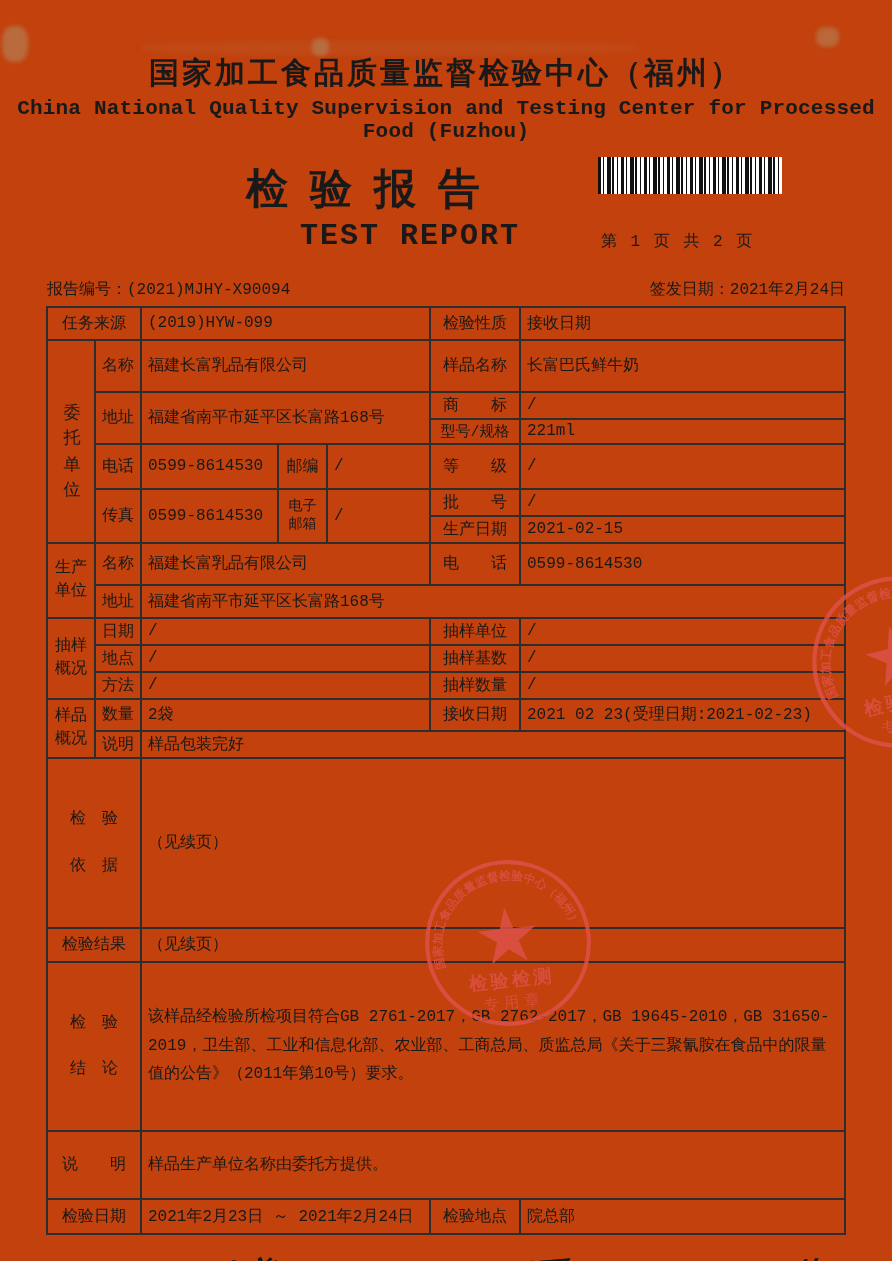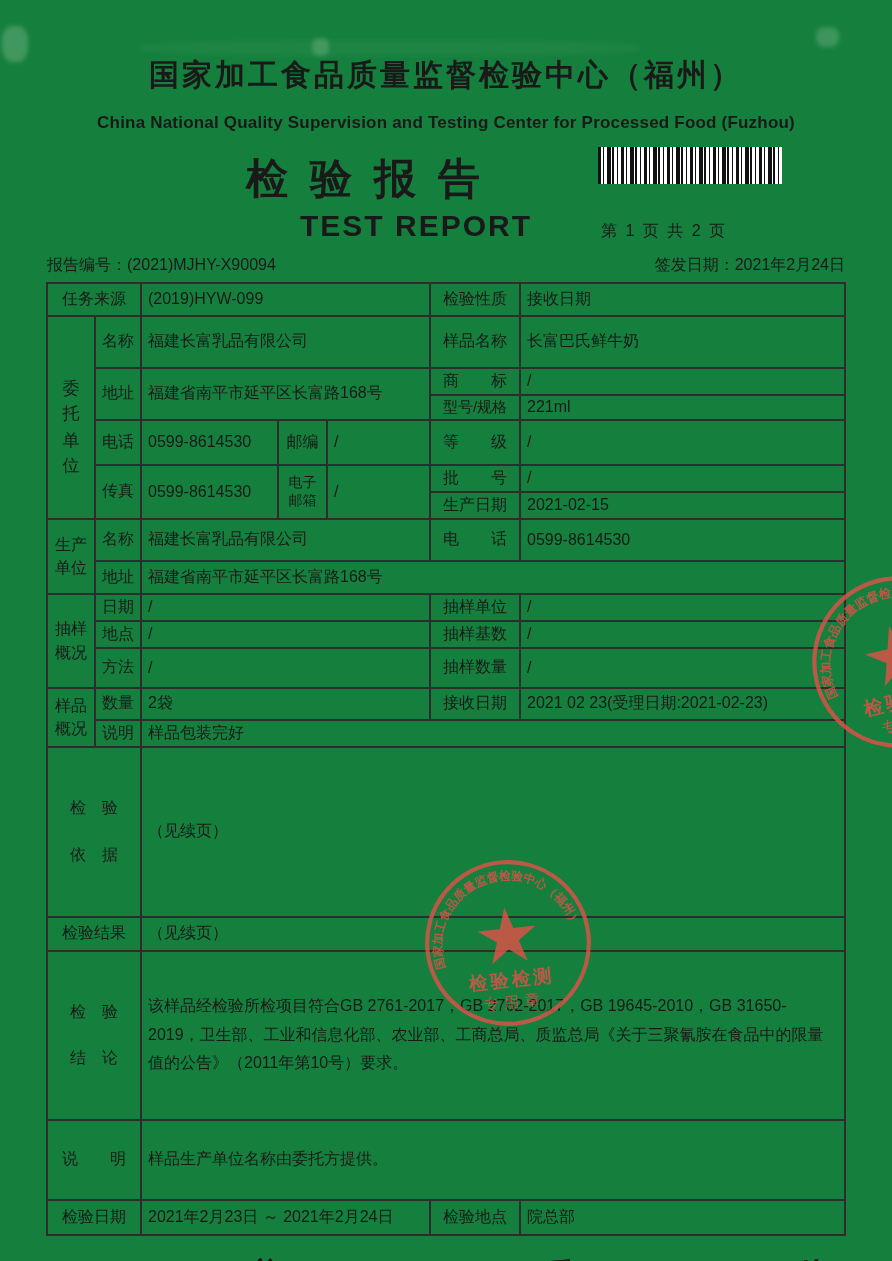--- a/index.html
+++ b/index.html
@@ -1,29 +1,29 @@
 <!DOCTYPE html>
 <html><head>
 <meta charset="utf-8">
 <style>
   html,body{margin:0;padding:0;background:#e8e8e8;}
-  .page{position:relative;width:892px;height:1261px;margin:0 auto;background:#15803d;
-        overflow:hidden;font-family:Liberation Sans, sans-serif;color:#191919;}
+  .page{position:relative;width:892px;height:1261px;margin:0 auto;background:#c2410c;
+        overflow:hidden;font-family:Liberation Mono, monospace;color:#191919;}
   
   .header{padding-top:58px;text-align:center;}
   .org-cn{font-size:30px;font-weight:bold;letter-spacing:3px;line-height:1.15;}
-  .org-en{font-size:17px;font-weight:bold;margin-top:20px;letter-spacing:0.2px;}
+  .org-en{font-size:21px;font-weight:bold;margin-top:4px;letter-spacing:0.2px;}
   .title-row{position:relative;height:70px;margin-top:6px;}
   .title-cn{position:absolute;left:246px;top:12px;font-size:42px;font-weight:bold;letter-spacing:22px;white-space:nowrap;}
   .barcode{position:absolute;left:598px;top:8px;width:184px;height:37px;
     background:repeating-linear-gradient(90deg,#101010 0 3px,#fff 3px 5px,#101010 5px 6px,#fff 6px 9px,#101010 9px 13px,#fff 13px 14px,#101010 14px 16px,#fff 16px 19px,#101010 19px 20px,#fff 20px 23px);}
   .subtitle-row{position:relative;height:38px;text-align:right;}
   .title-en{position:absolute;left:300px;top:0;font-size:30px;font-weight:bold;letter-spacing:2px;white-space:nowrap;}
   .page-info{position:absolute;left:601px;top:12px;font-size:16px;letter-spacing:2px;white-space:nowrap;}
-  .refs-row{display:flex;justify-content:space-between;padding:0 47px;margin-top:8px;font-size:16px;}
+  .refs-row{display:flex;justify-content:space-between;padding:0 47px;margin-top:22px;font-size:16px;}
   
   table.rpt{border-collapse:collapse;table-layout:fixed;width:798px;margin:6px auto 0 auto;border-radius:29px;}
   table.rpt td{border:2px solid #2d2d2d;font-size:16px;padding:2px 6px;vertical-align:middle;overflow:hidden;}
   td.lab{text-align:center;padding:2px 2px;}
   td.val{text-align:left;padding-left:9px;}
   .pre{white-space:pre-line;}
   .vgroup{writing-mode:vertical-lr;text-orientation:upright;letter-spacing:26px;line-height:1;margin:0 auto;font-size:17px;}
   .g2{line-height:1.45;font-size:16px;}
   .tall-lab{line-height:2.9;font-size:17px;}
   .concl{line-height:1.8;padding:6px 12px 6px 10px;}
@@ -143,21 +143,21 @@
       <td class="val" colspan="3">/</td>
       <td class="lab">抽样单位</td>
       <td class="val">/</td>
     </tr>
     <tr style="height:27px">
       <td class="lab">地点</td>
       <td class="val" colspan="3">/</td>
       <td class="lab">抽样基数</td>
       <td class="val">/</td>
     </tr>
-    <tr style="height:40px">
+    <tr style="height:27px">
       <td class="lab">方法</td>
       <td class="val" colspan="3">/</td>
       <td class="lab">抽样数量</td>
       <td class="val">/</td>
     </tr>
     <tr style="height:32px">
       <td class="lab pre g2" rowspan="2">样品
 概况</td>
       <td class="lab">数量</td>
       <td class="val" colspan="3">2袋</td>
@@ -175,21 +175,21 @@
     </tr>
     <tr style="height:34px">
       <td class="lab" colspan="2">检验结果</td>
       <td class="val" colspan="5">（见续页）</td>
     </tr>
     <tr style="height:169px">
       <td class="lab pre tall-lab" colspan="2">检　验
 结　论</td>
       <td class="val concl" colspan="5">该样品经检验所检项目符合GB 2761-2017，GB 2762-2017，GB 19645-2010，GB 31650-2019，卫生部、工业和信息化部、农业部、工商总局、质监总局《关于三聚氰胺在食品中的限量值的公告》（2011年第10号）要求。</td>
     </tr>
-    <tr style="height:80px">
+    <tr style="height:68px">
       <td class="lab" colspan="2">说　　明</td>
       <td class="val" colspan="5">样品生产单位名称由委托方提供。</td>
     </tr>
     <tr style="height:35px">
       <td class="lab" colspan="2">检验日期</td>
       <td class="val" colspan="3">2021年2月23日 ～ 2021年2月24日</td>
       <td class="lab">检验地点</td>
       <td class="val">院总部</td>
     </tr>
   </tbody>

